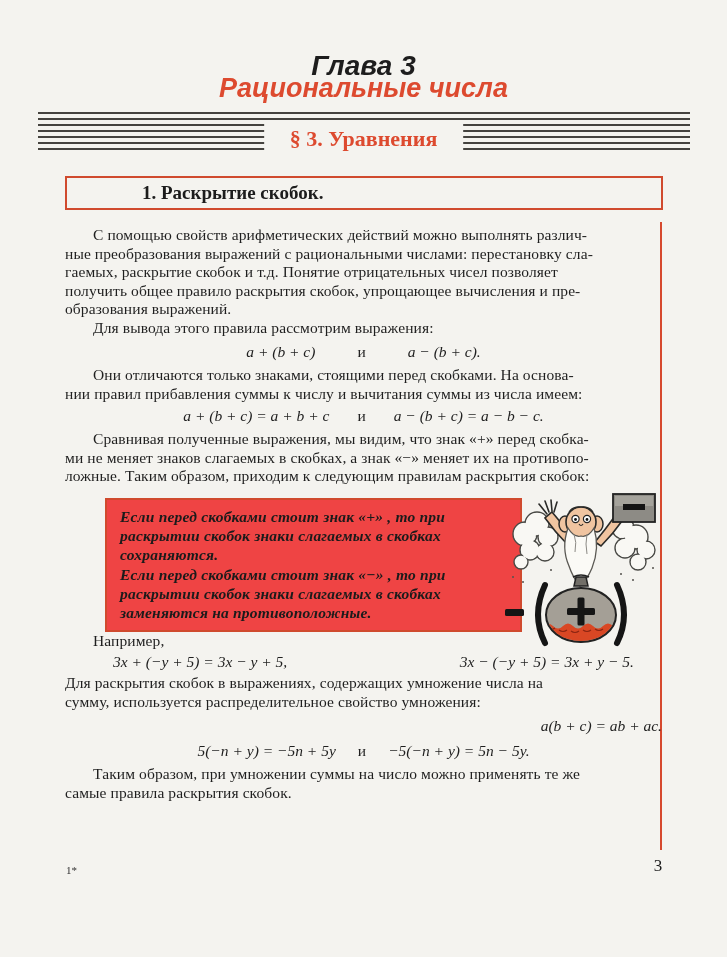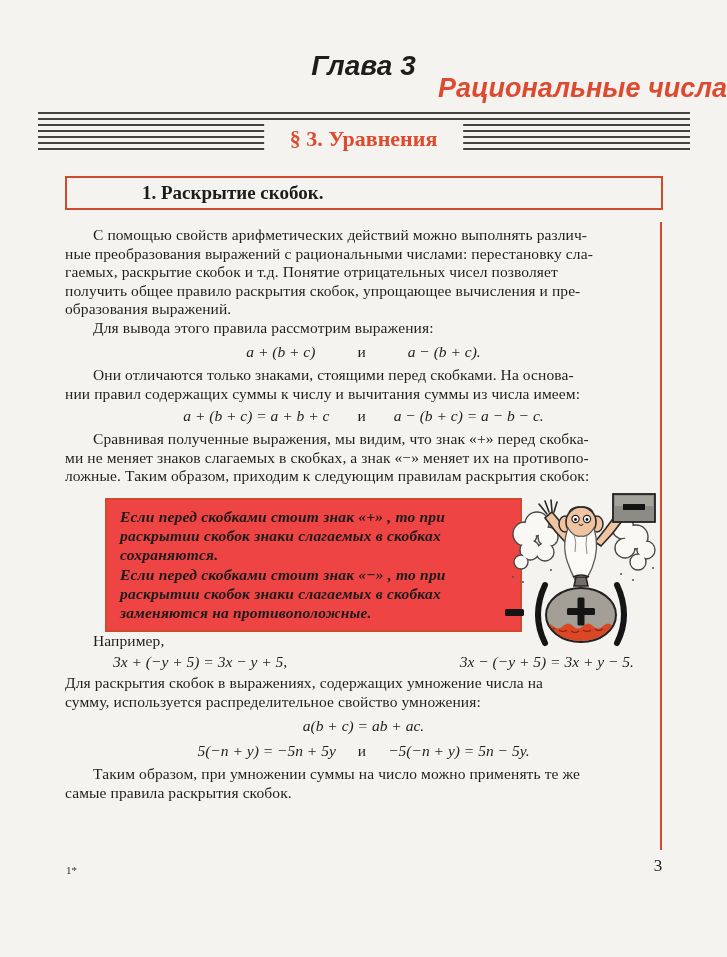--- a/index.html
+++ b/index.html
@@ -8,21 +8,21 @@
     position:relative;width:727px;height:957px;margin:0 auto;
     background:#f4f3ef;color:#222;overflow:hidden;
   }
   
   .chapter-label{
     position:absolute;top:50px;left:0;width:100%;text-align:center;
     font-family:"Liberation Sans","DejaVu Sans",sans-serif;
     font-weight:bold;font-style:italic;font-size:28px;color:#1d1d1d;
   }
   .chapter-title{
-    position:absolute;top:73px;left:0;width:100%;text-align:right;
+    position:absolute;top:73px;left:0;width:100%;text-align:center;
     font-family:"Liberation Sans","DejaVu Sans",sans-serif;
     font-weight:bold;font-style:italic;font-size:27px;color:#dd4a2f;
   }
   .rule-lines{position:absolute;top:112px;left:38px;width:652px;}
   .rule-lines .hline{height:2px;background:#45433f;margin-bottom:4px;}
   .section-label{
     position:absolute;top:124px;left:50%;transform:translateX(-50%);
     background:#f4f3ef;padding:1px 26px;
     font-family:Liberation Serif, serif;
     font-weight:bold;font-size:22px;line-height:28px;color:#dd4a2f;white-space:nowrap;
@@ -42,21 +42,21 @@
   .para{white-space:pre-line;margin:0;text-align:left;letter-spacing:0.1px;}
   .indent{text-indent:28px;}
   .para.p1{margin-top:4px;}
   .formula{font-style:italic;font-size:15.5px;color:#1f1f1f;}
   .formula .mid{font-style:normal;}
   .f-center{display:flex;justify-content:center;align-items:baseline;margin:4px 0;}
   .f-center .gap-l{margin:0 28px;}
   .f1-row{margin:5px 0;}
   .f1-row .gap-w{margin:0 42px;}
   .f3-row{display:flex;justify-content:space-between;margin:3px 0 2px 0;padding:0 28px 0 48px;}
-  .f4-row{margin:6px 0;}
+  .f4-row{margin:6px 0;justify-content:flex-end;}
   .f5-row{margin:6px 0 5px 0;}
   .f5-row .gap-m{margin:0 22px;}
   
   .rule-row{position:relative;margin-top:12px;height:134px;}
   .rule-box{
     position:absolute;left:40px;top:0;width:388px;
     border:2px solid #d04a2e;padding:7px 12px 7px 13px;
     font-weight:bold;font-style:italic;font-size:15.5px;line-height:19.3px;
     white-space:pre-line;letter-spacing:0.2px;color:#1b1b1b;background:#ef4444;
   }
@@ -100,21 +100,21 @@
 
     <p class="para indent">Для вывода этого правила рассмотрим выражения:</p>
 
     <div class="f-center f1-row formula">
       <span>a + (b + c)</span>
       <span class="mid gap-w">и</span>
       <span>a − (b + c).</span>
     </div>
 
     <p class="para indent">Они отличаются только знаками, стоящими перед скобками. На основа-
-нии правил содержащих суммы к числу и вычитания суммы из числа имеем:</p>
+нии правил прибавления суммы к числу и вычитания суммы из числа имеем:</p>
 
     <div class="f-center formula">
       <span>a + (b + c) = a + b + c</span>
       <span class="mid gap-l">и</span>
       <span>a − (b + c) = a − b − c.</span>
     </div>
 
     <p class="para indent">Сравнивая полученные выражения, мы видим, что знак «+» перед скобка-
 ми не меняет знаков слагаемых в скобках, а знак «−» меняет их на противопо-
 ложные. Таким образом, приходим к следующим правилам раскрытия скобок:</p>

